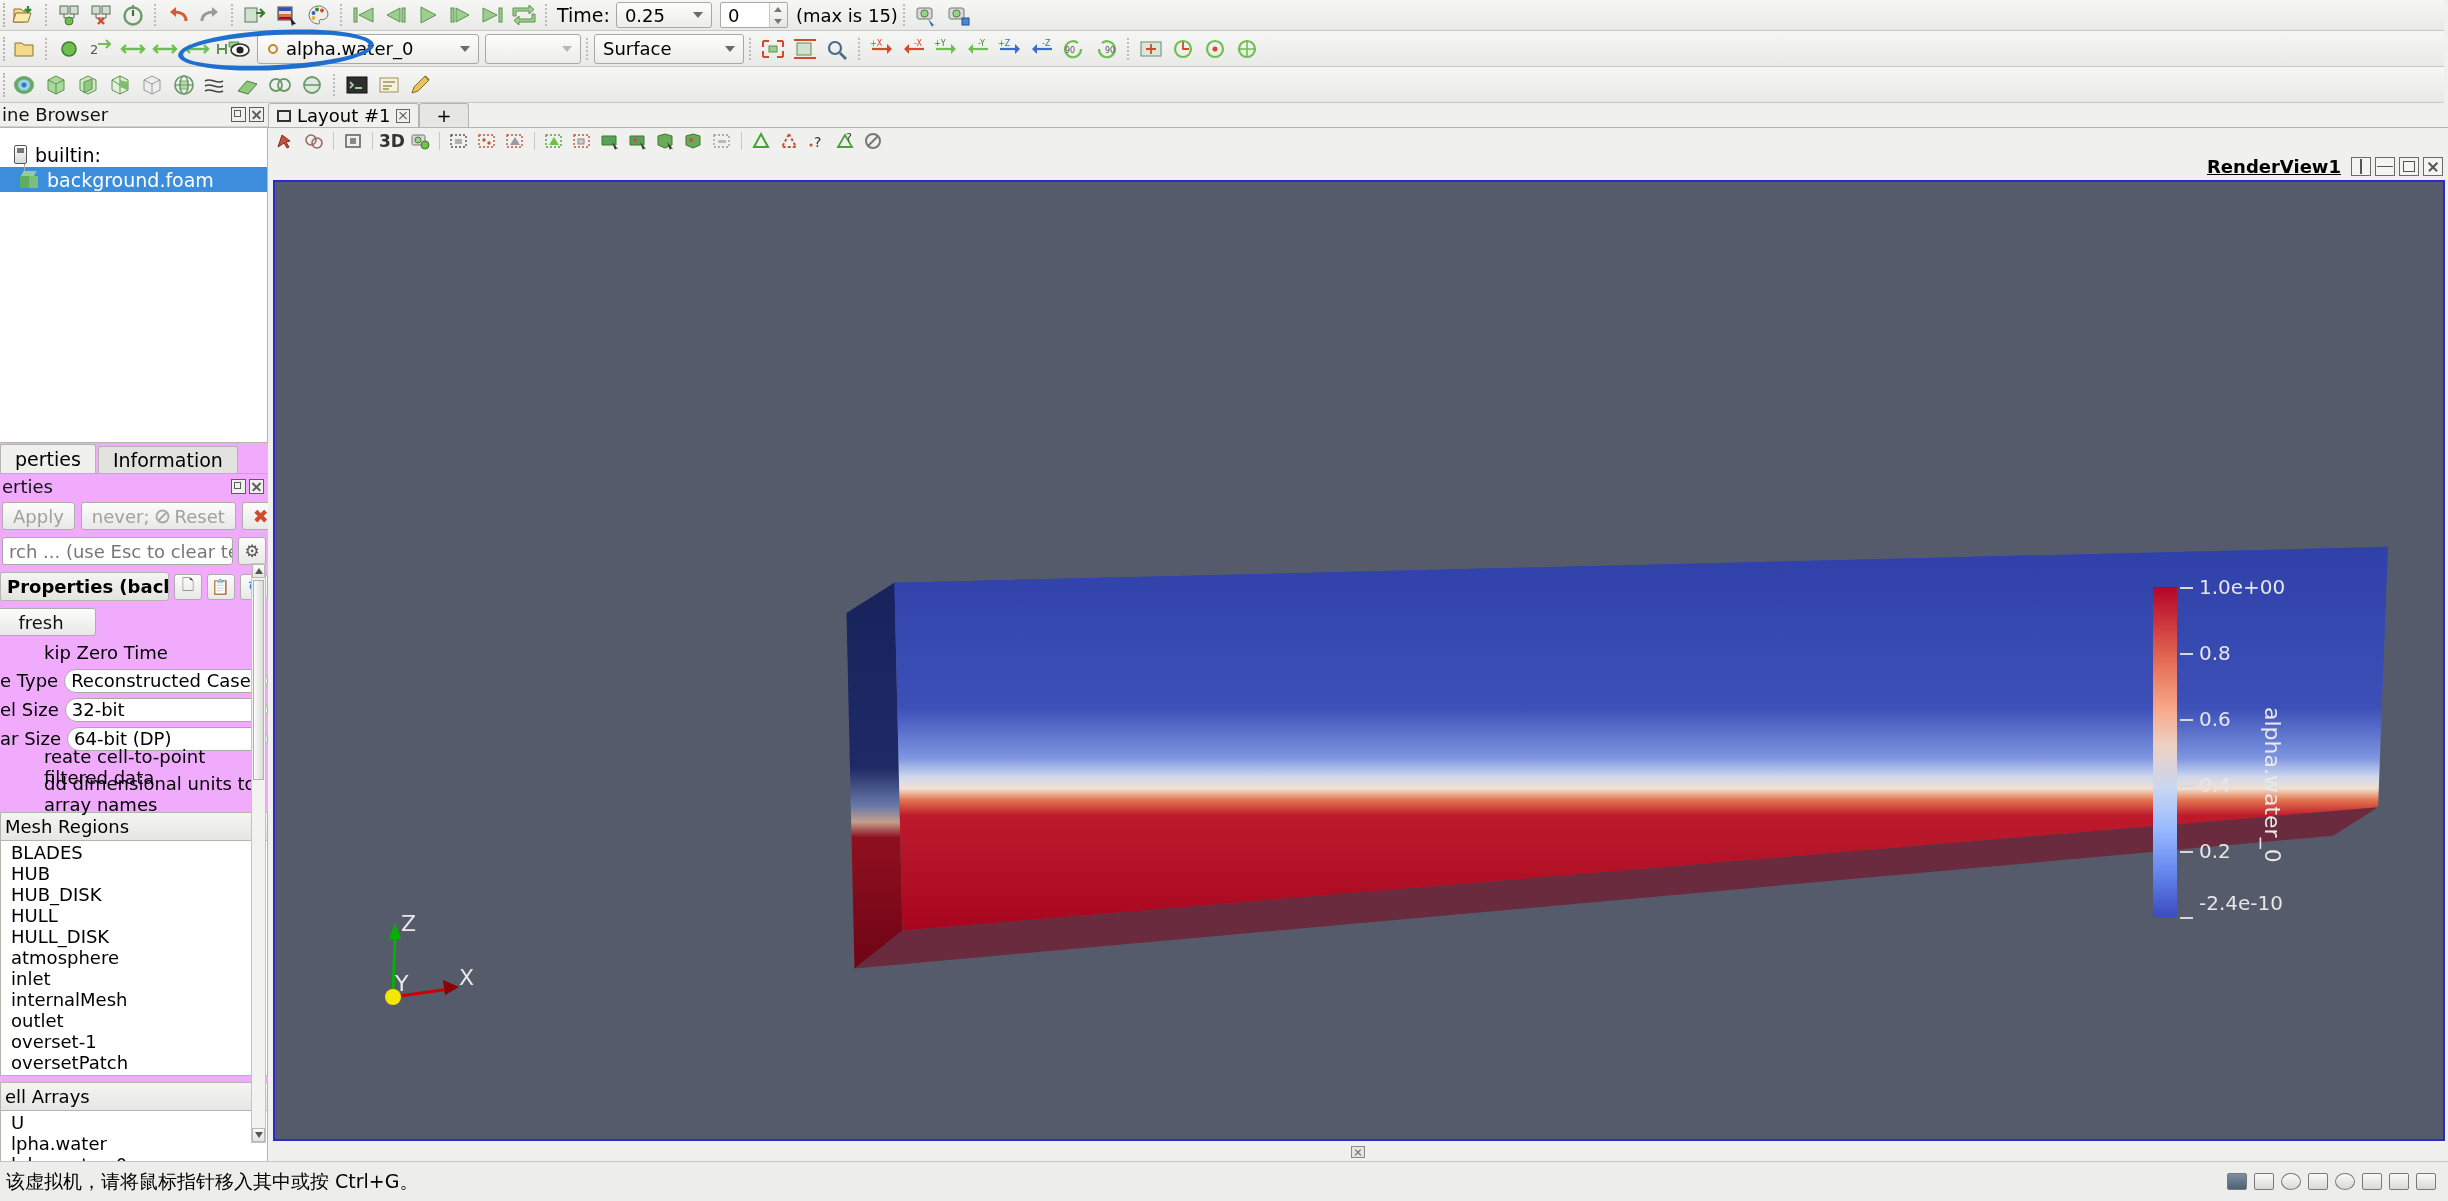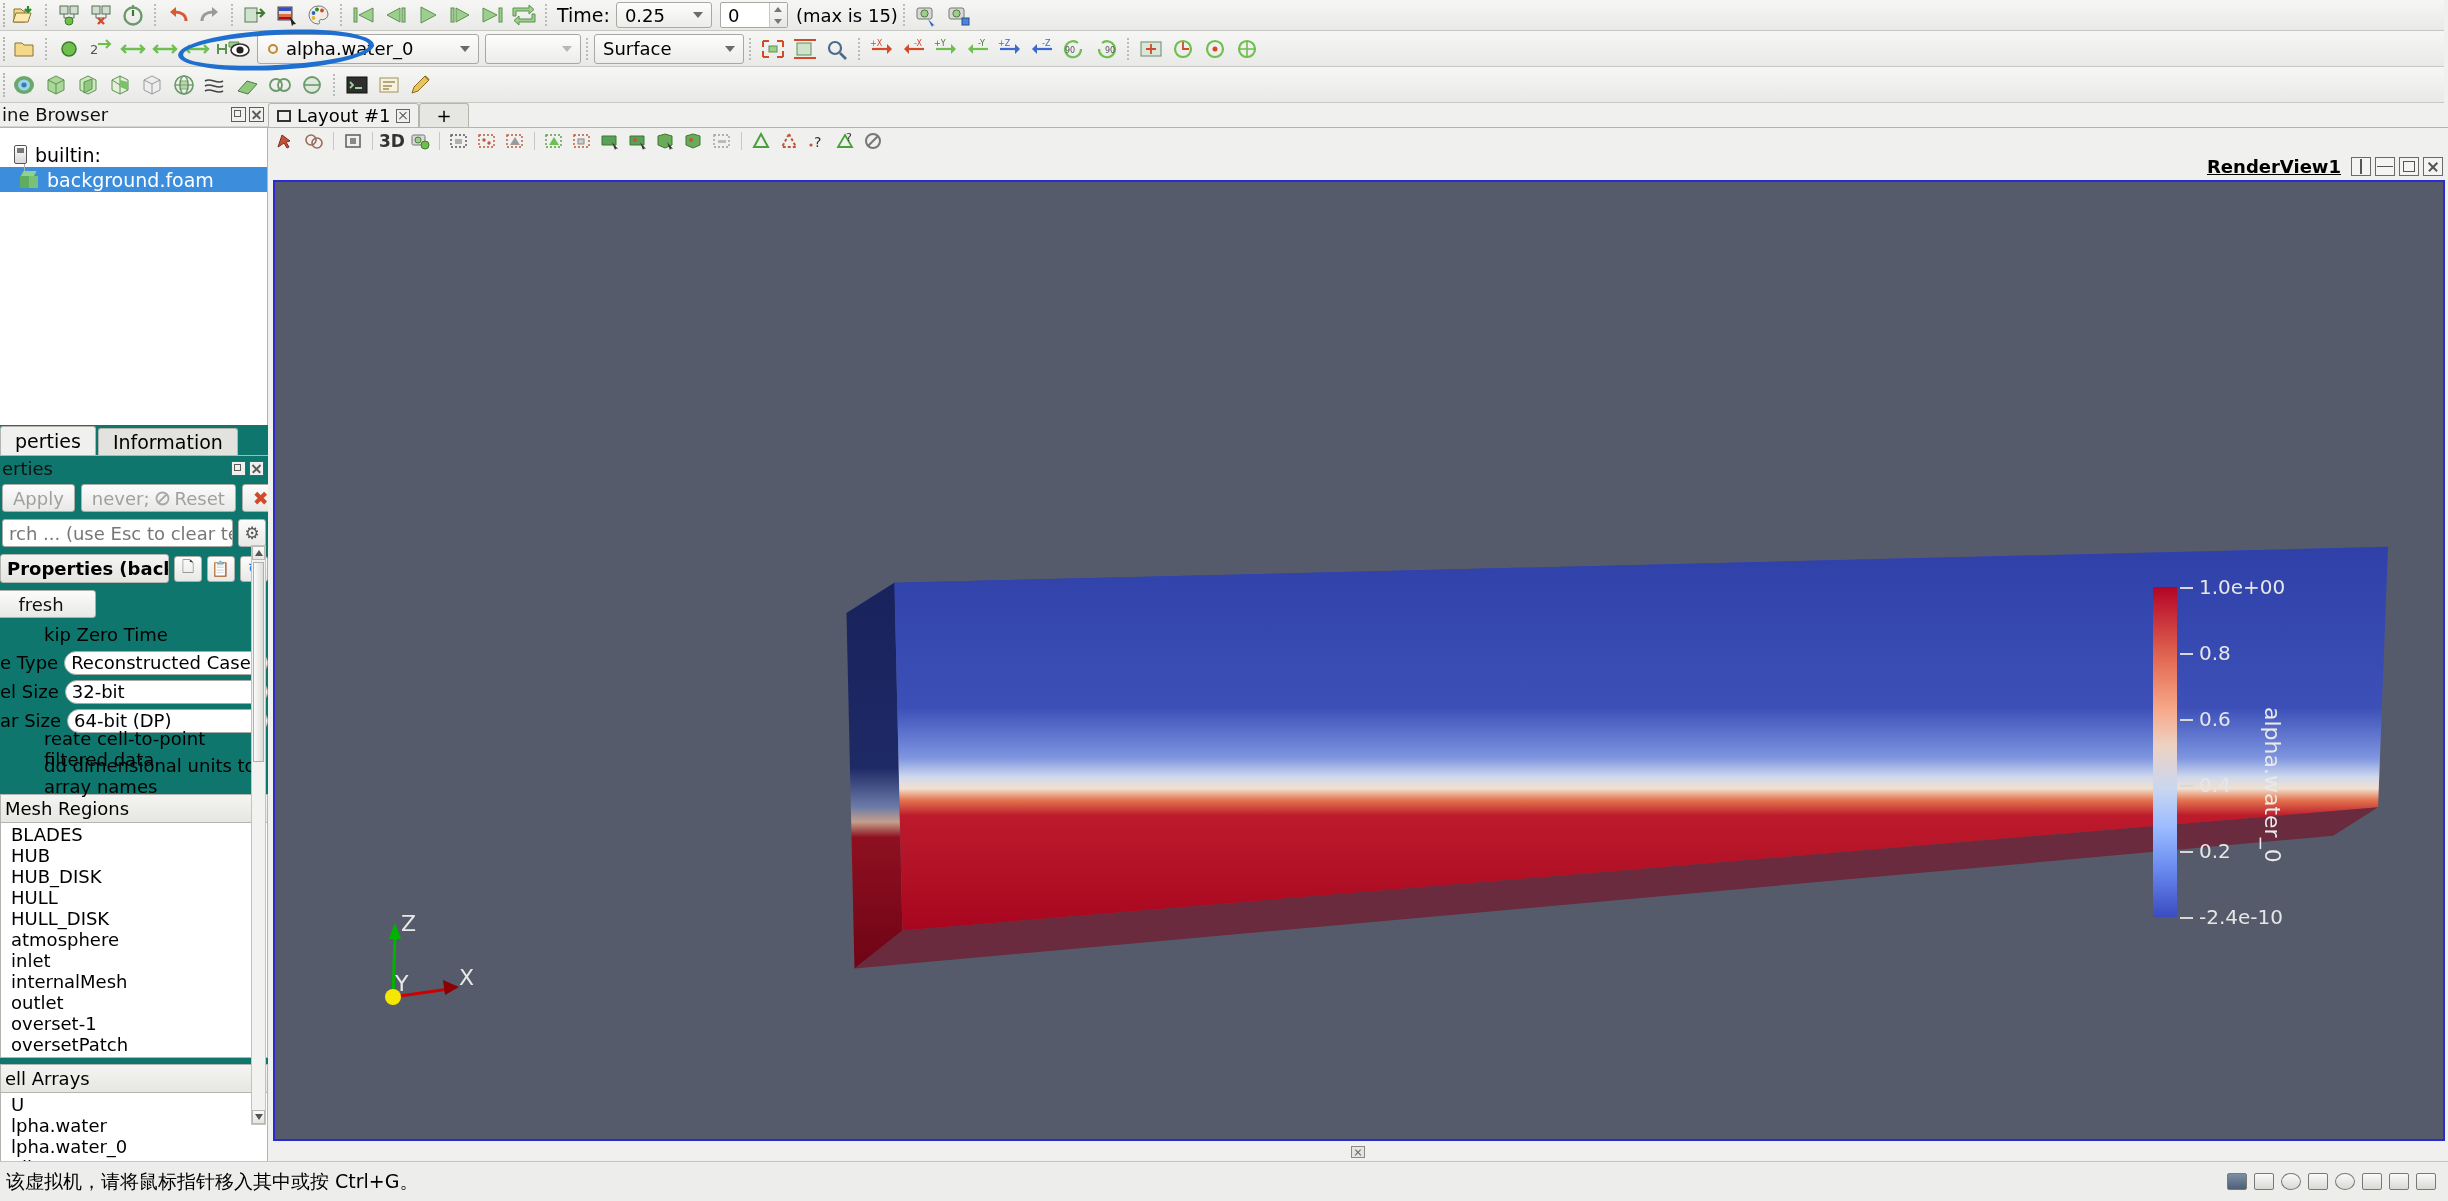--- a/index.html
+++ b/index.html
@@ -117,22 +117,22 @@
   .icon-foam {
     width: 19px; height: 18px; position: relative;
   }
   .icon-foam .cube-top { position:absolute; left:2px; top:0; width:13px; height:6px;
     background:#8fd18f; transform: skewX(-28deg); }
   .icon-foam .cube-l { position:absolute; left:0; top:5px; width:9px; height:12px; background:#5fae5f; }
   .icon-foam .cube-r { position:absolute; left:9px; top:5px; width:9px; height:12px; background:#79c179; }
 
   
   #props-dock {
-    position: absolute; left: 0; top: 425px; width: 268px; height: 700px;
-    background: #0f766e;
+    position: absolute; left: 0; top: 443px; width: 268px; height: 700px;
+    background: #f0abfc;
   }
   .tabbar { height: 31px; display: flex; align-items: flex-end; border-bottom: 1px solid #b5b5b0; }
   .tab {
     height: 27px; padding: 0 14px; display: flex; align-items: center;
     font-size: 19px; background: #e2e2df; border: 1px solid #b5b5b0;
     border-bottom: none; margin-right: 2px; border-radius: 3px 3px 0 0;
   }
   .tab.active { background: #f0f0ef; height: 29px; }
   .btn-row { display: flex; align-items: center; gap: 6px; padding: 4px 2px; }
   .pbtn {
@@ -1046,21 +1046,21 @@
         <div class="tlab" style="top:0">1.0e+00</div>
         <div class="tick" style="top:66px"></div>
         <div class="tlab" style="top:66px">0.8</div>
         <div class="tick" style="top:132px"></div>
         <div class="tlab" style="top:132px">0.6</div>
         <div class="tick" style="top:198px"></div>
         <div class="tlab" style="top:198px">0.4</div>
         <div class="tick" style="top:264px"></div>
         <div class="tlab" style="top:264px">0.2</div>
         <div class="tick" style="top:330px"></div>
-        <div class="tlab" style="top:330px">-2.4e-10</div>
+        <div class="tlab" style="top:316px">-2.4e-10</div>
         <div class="title">alpha.water_0</div>
       </div>
     </div>
 
     <div id="hsplit">
       <span class="grip"></span>
     </div>
   </div>
 
   <div id="statusbar">

